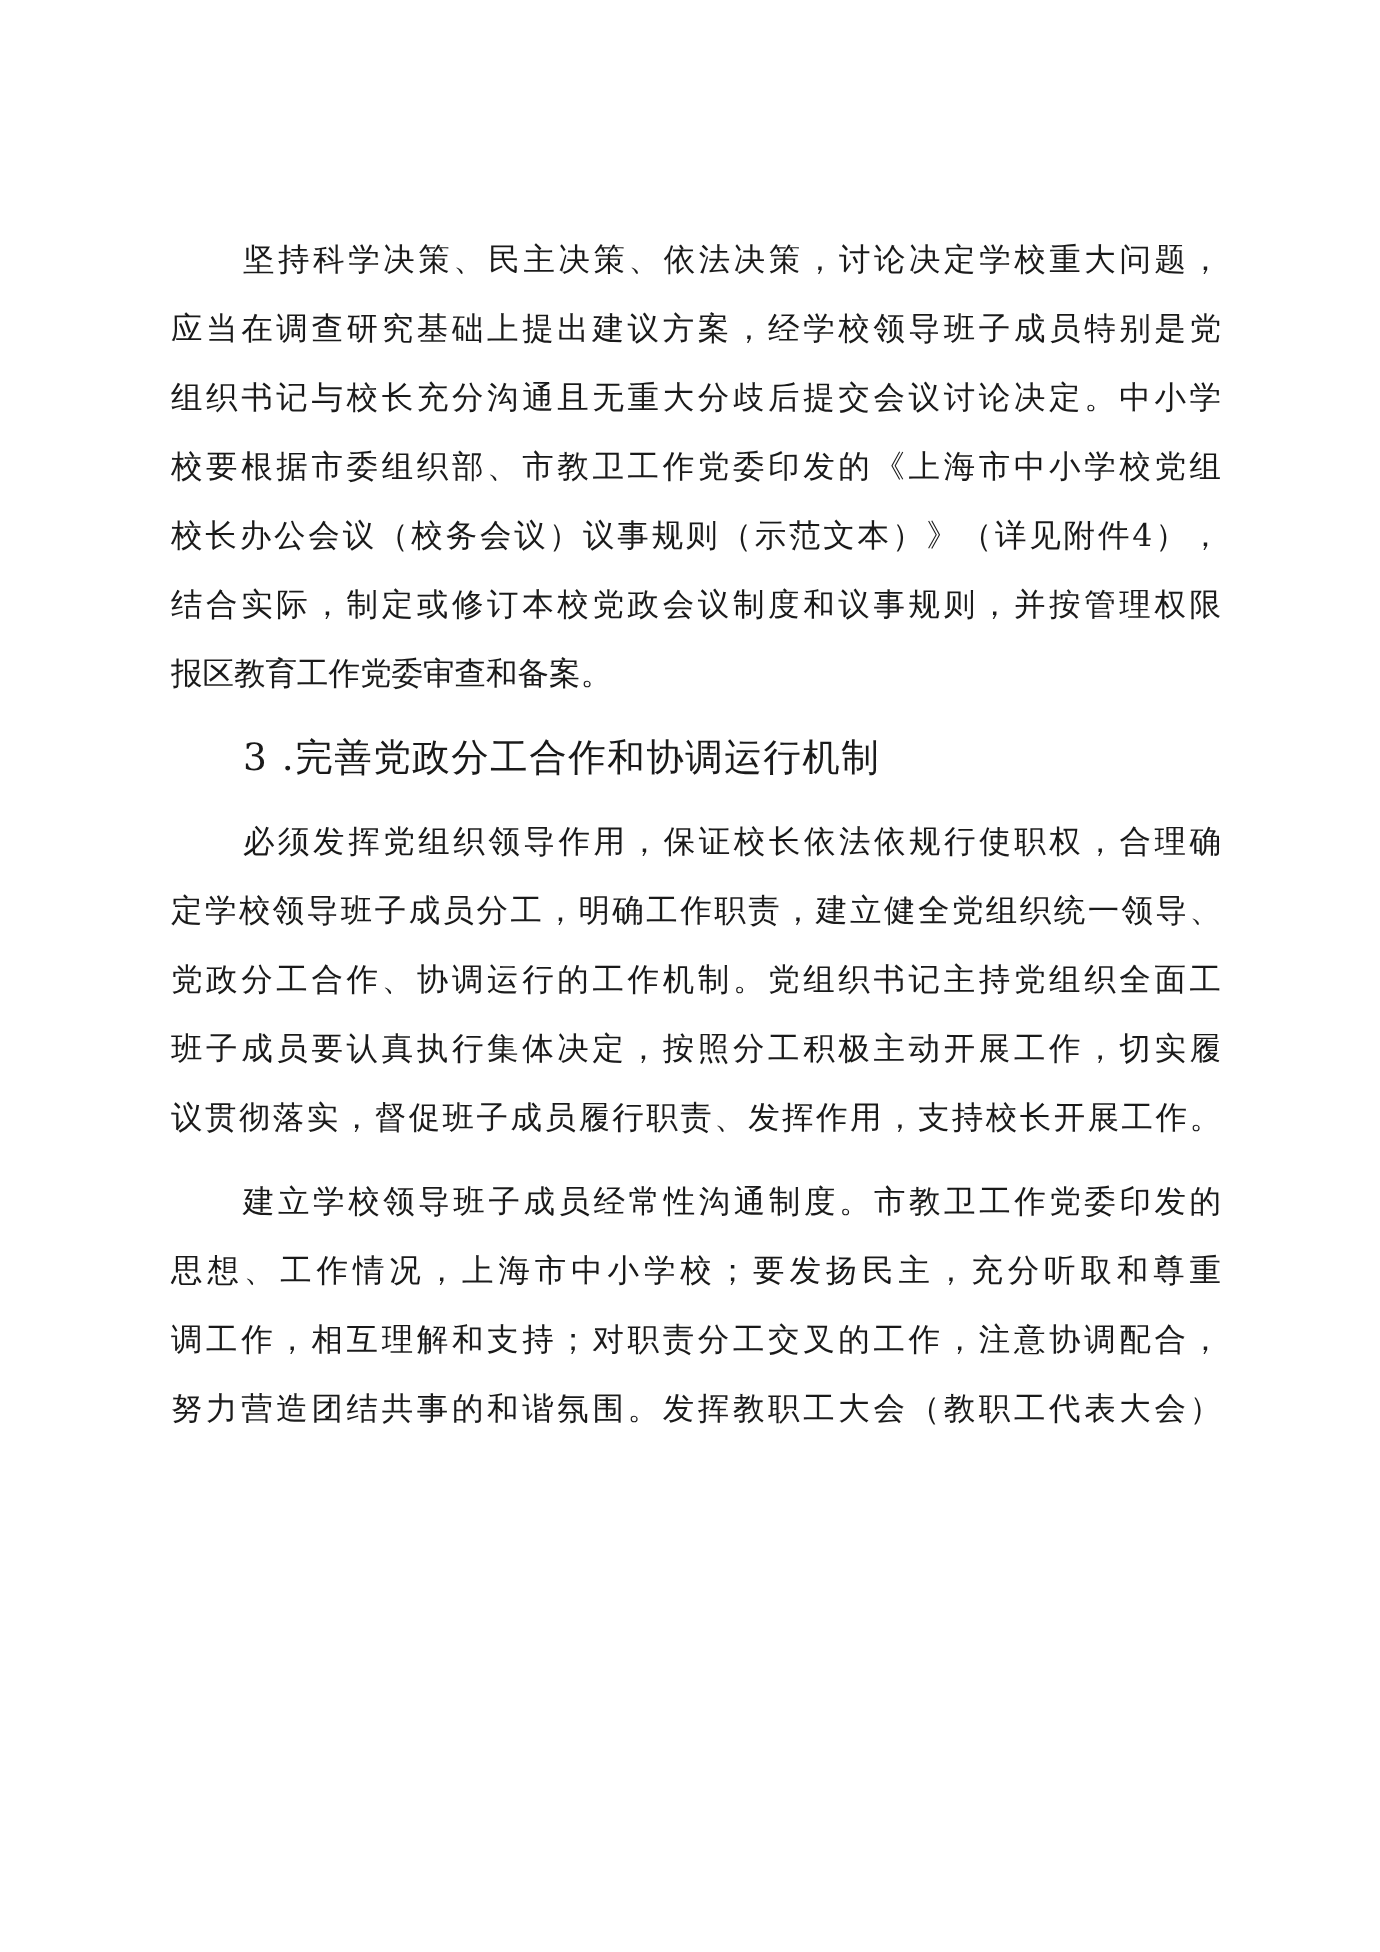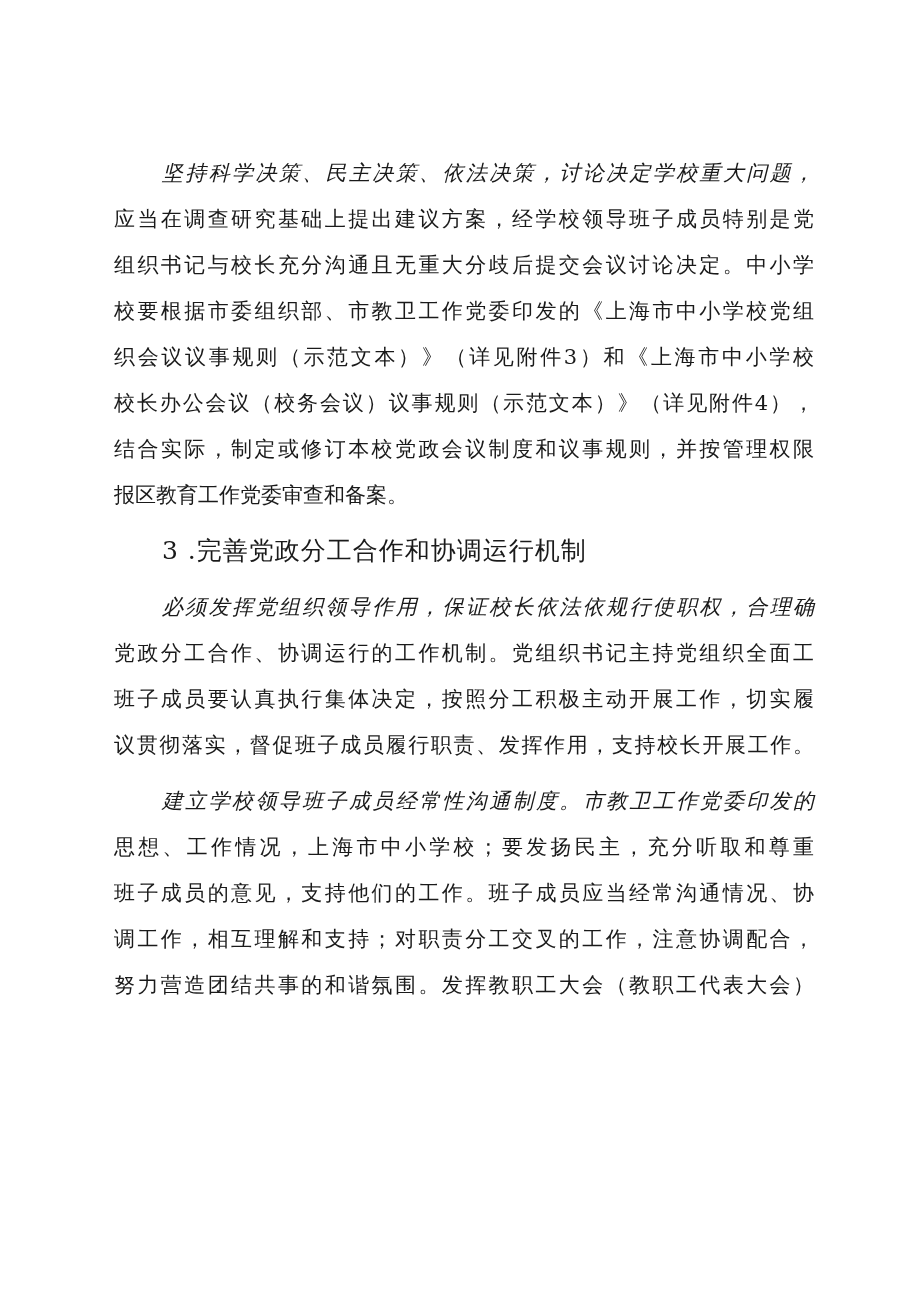--- a/index.html
+++ b/index.html
@@ -29,21 +29,20 @@
       white-space: nowrap;
       text-align: justify;
       text-align-last: justify;
       letter-spacing: 0;
     }
     .line.last {
       text-align-last: left;
     }
     .line.indent {
       padding-left: 48px;
-      font-style: italic;
     }
     .gap {
       height: 10px;
     }
     .heading-line {
       display: block;
       height: 46px;
       line-height: 46px;
       font-size: 25px;
       padding-left: 48px;
@@ -54,44 +53,43 @@
 </head>
 <body>
 
 <div class="page">
 
   <div>
     <span class="line indent">坚持科学决策、民主决策、依法决策，讨论决定学校重大问题，</span>
     <span class="line">应当在调查研究基础上提出建议方案，经学校领导班子成员特别是党</span>
     <span class="line">组织书记与校长充分沟通且无重大分歧后提交会议讨论决定。中小学</span>
     <span class="line">校要根据市委组织部、市教卫工作党委印发的《上海市中小学校党组</span>
-    <span class="line">织会议议事规则（示范文本）》（详见附件3）和《上海市中小学校</span>
     <span class="line">校长办公会议（校务会议）议事规则（示范文本）》（详见附件4），</span>
     <span class="line">结合实际，制定或修订本校党政会议制度和议事规则，并按管理权限</span>
     <span class="line last">报区教育工作党委审查和备案。</span>
   </div>
 
   <div class="gap"></div>
 
   <div>
     <span class="heading-line">3 .完善党政分工合作和协调运行机制</span>
   </div>
 
   <div class="gap"></div>
 
   <div>
     <span class="line indent">必须发挥党组织领导作用，保证校长依法依规行使职权，合理确</span>
+    <span class="line">定学校领导班子成员分工，明确工作职责，建立健全党组织统一领导、</span>
     <span class="line">党政分工合作、协调运行的工作机制。党组织书记主持党组织全面工</span>
     <span class="line">班子成员要认真执行集体决定，按照分工积极主动开展工作，切实履</span>
     <span class="line">议贯彻落实，督促班子成员履行职责、发挥作用，支持校长开展工作。</span>
   </div>
 
   <div class="gap"></div>
 
   <div>
     <span class="line indent">建立学校领导班子成员经常性沟通制度。市教卫工作党委印发的</span>
     <span class="line">思想、工作情况，上海市中小学校；要发扬民主，充分听取和尊重</span>
-    <span class="line">班子成员的意见，支持他们的工作。班子成员应当经常沟通情况、协</span>
     <span class="line">调工作，相互理解和支持；对职责分工交叉的工作，注意协调配合，</span>
     <span class="line">努力营造团结共事的和谐氛围。发挥教职工大会（教职工代表大会）</span>
   </div>
 
 </div>
 
 </body></html>

